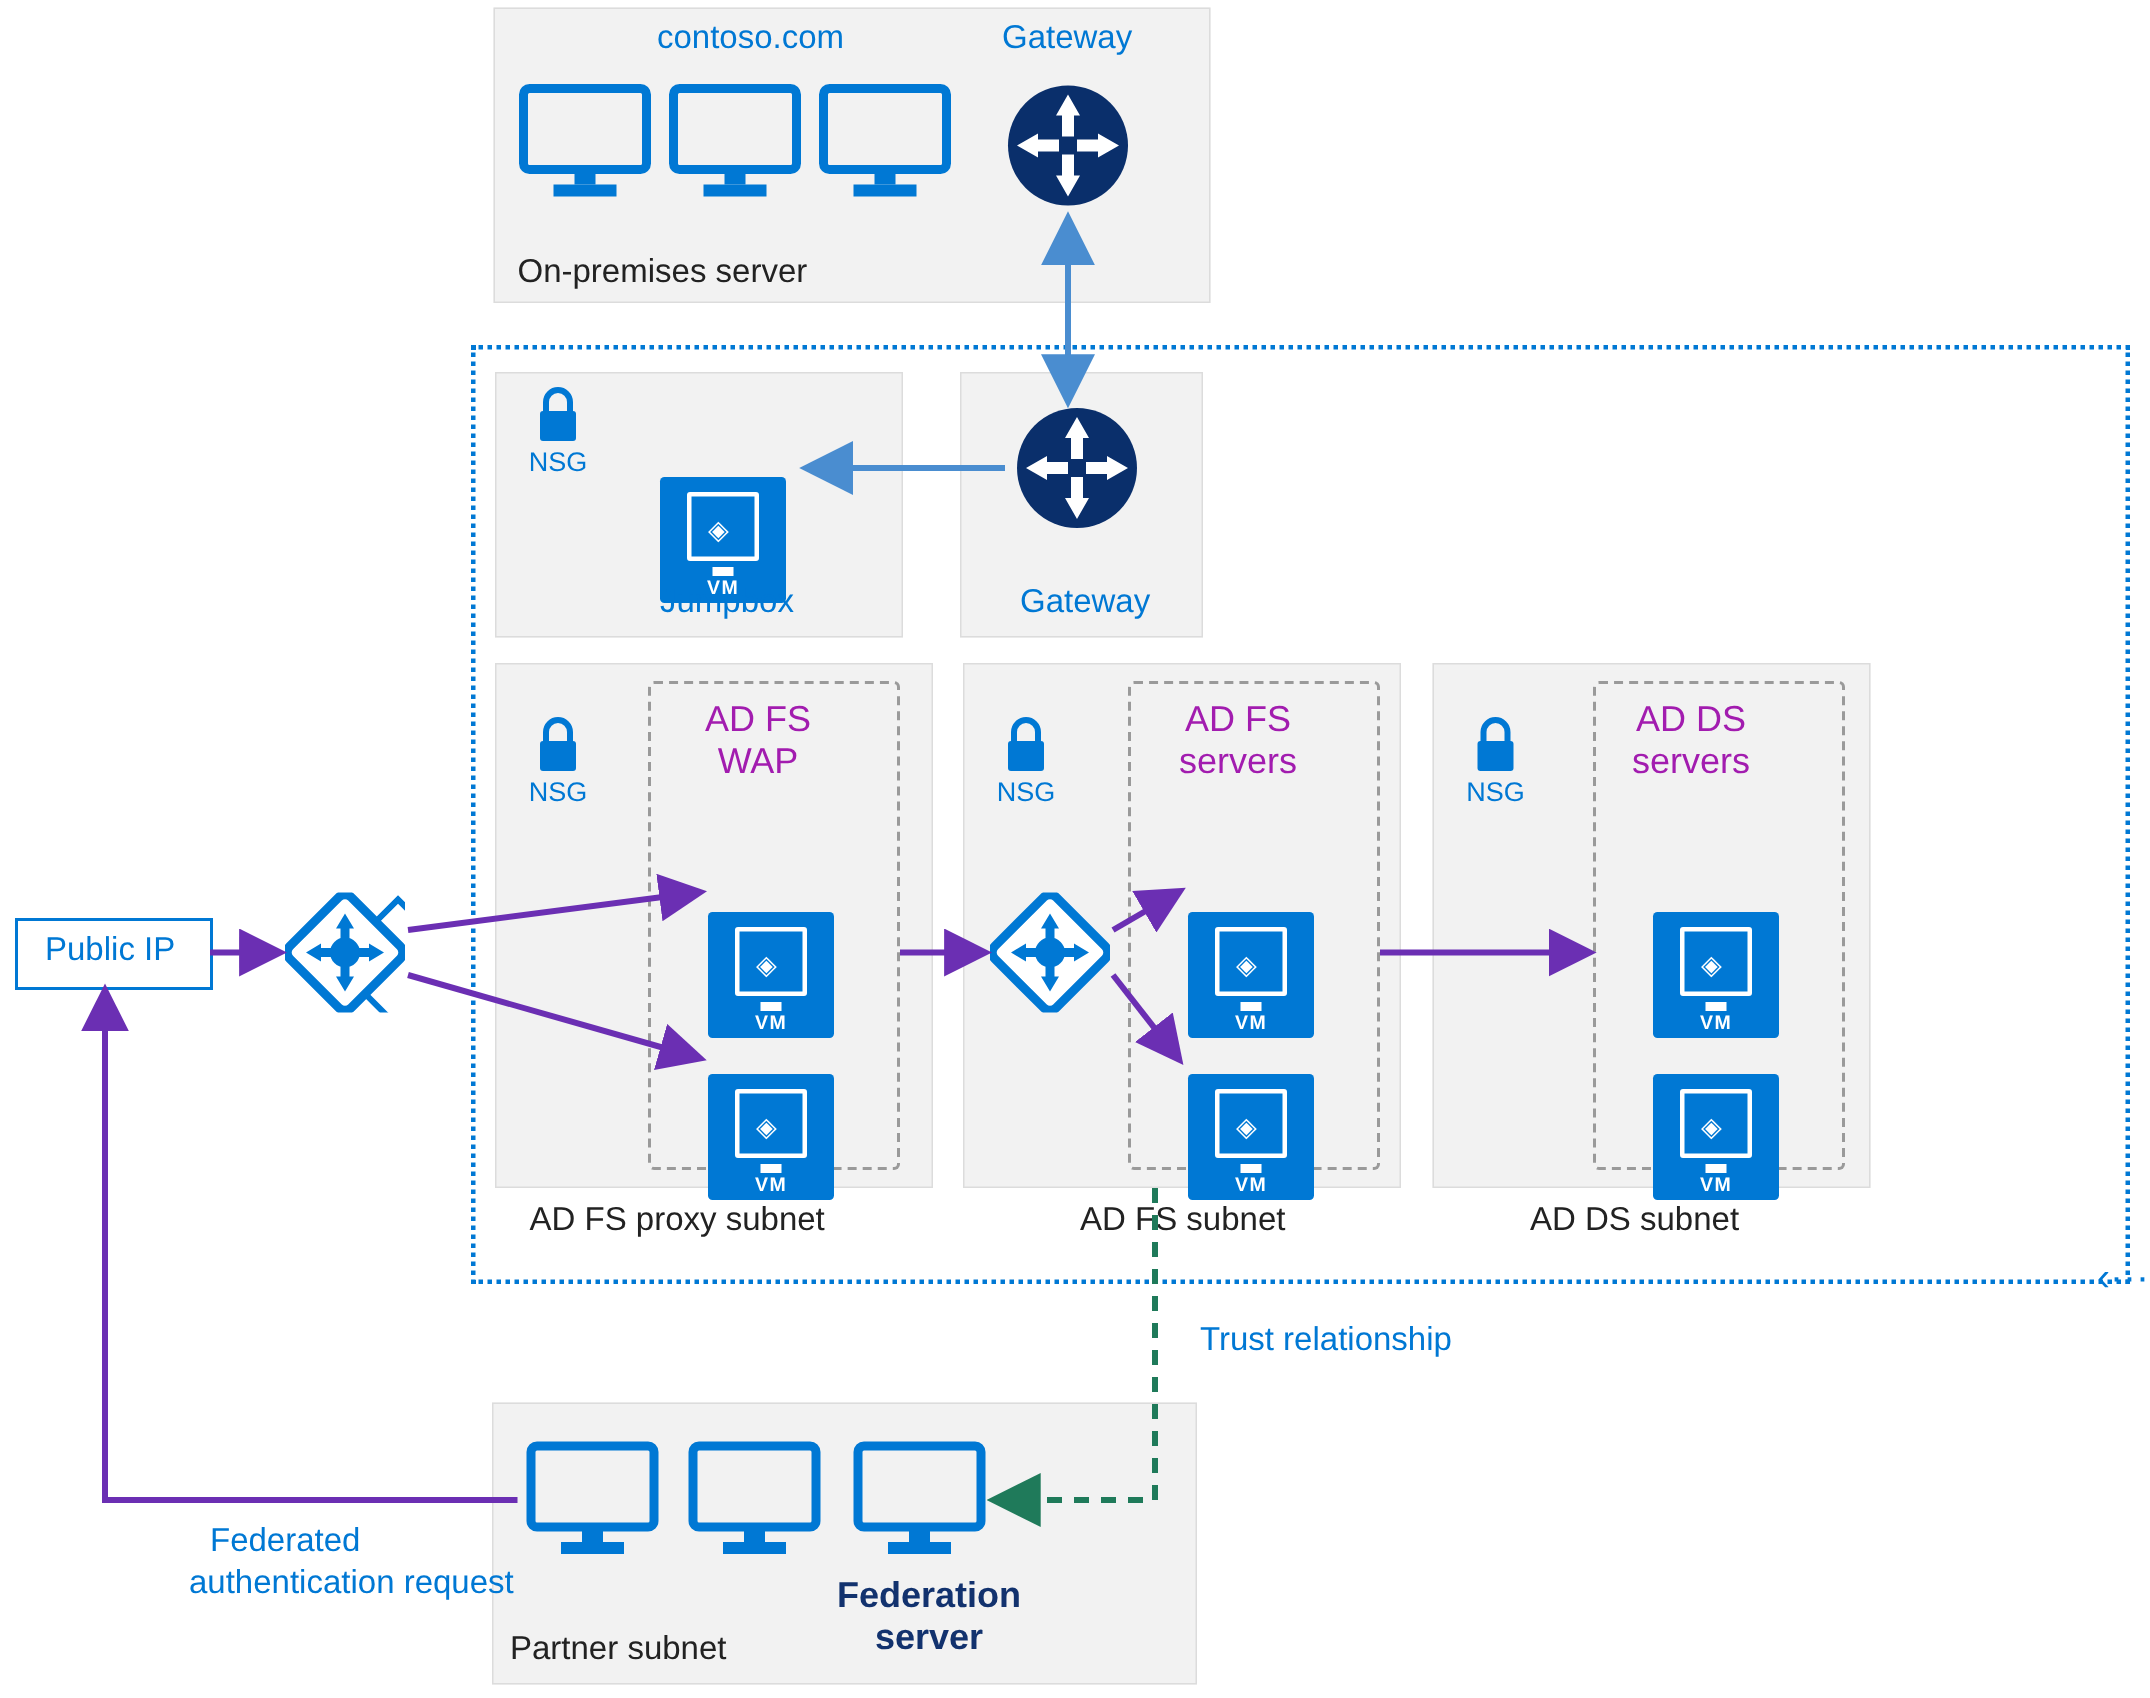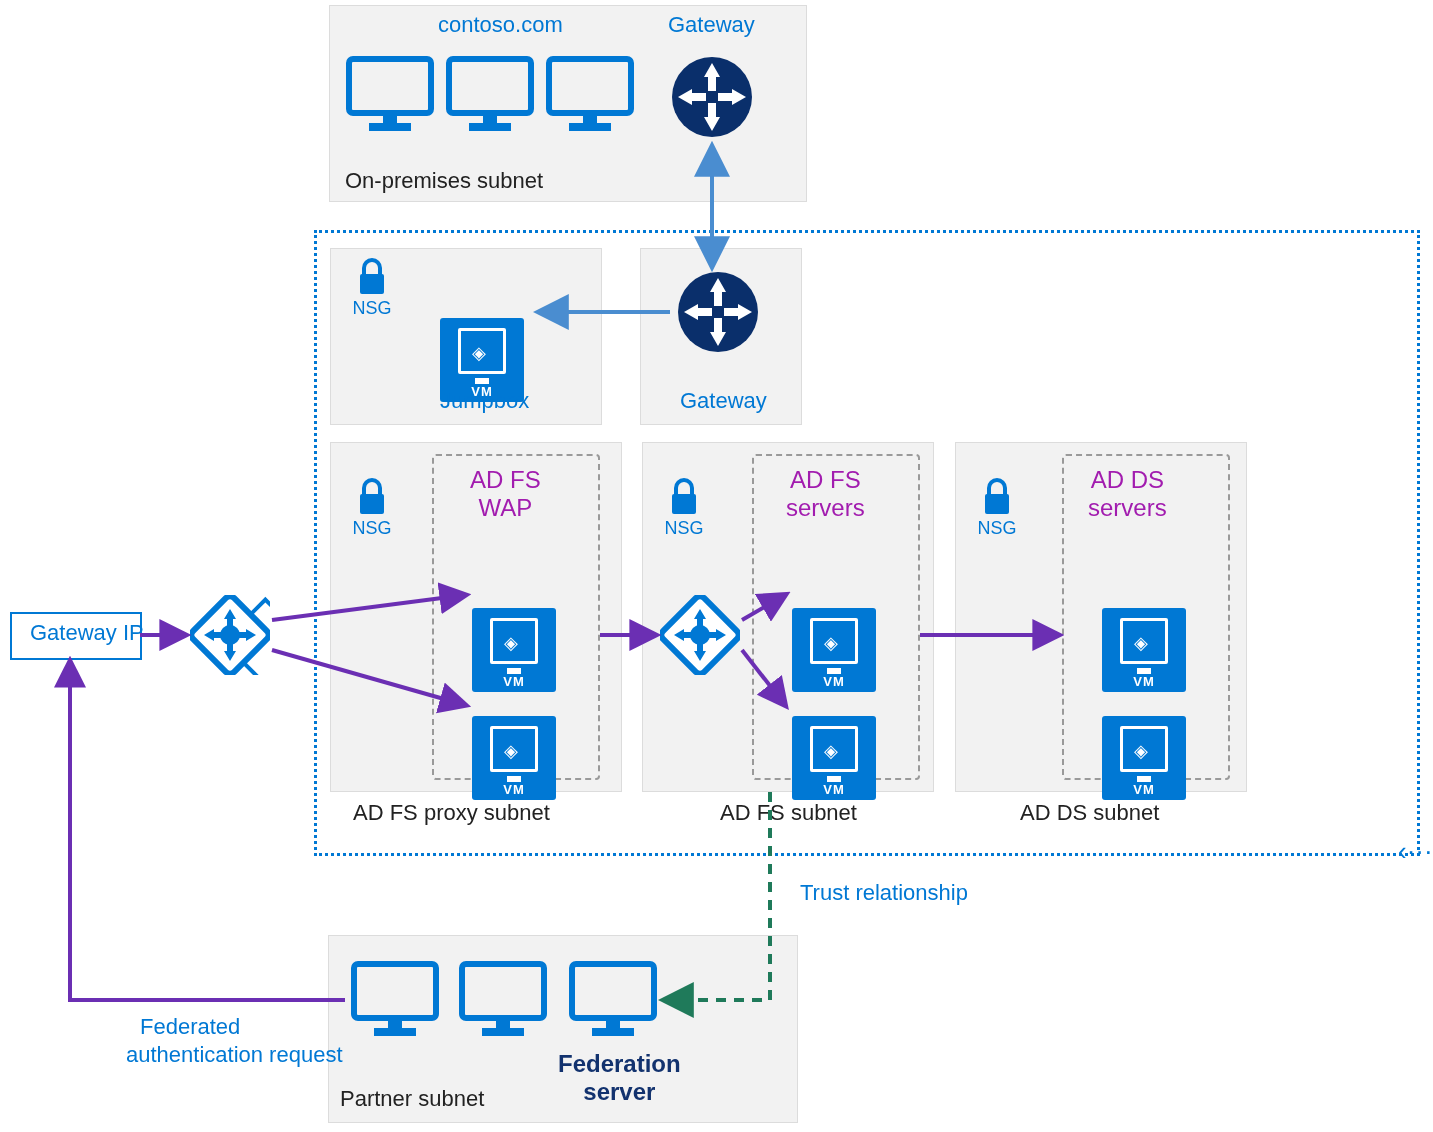--- a/index.html
+++ b/index.html
@@ -131,21 +131,21 @@
   }
 </style>
 </head>
 <body>
 
 <div class="canvas">
 
   <div class="box" style="left:329px; top:5px; width:476px; height:195px;"></div>
   <span class="label-blue" style="left:438px; top:12px;">contoso.com</span>
   <span class="label-blue" style="left:668px; top:12px;">Gateway</span>
-  <span class="label" style="left:345px; bottom:auto; top:168px;">On-premises subnet</span>
+  <span class="label" style="left:345px; bottom:auto; top:168px;">On-premises server</span>
 
   <div class="monitor" style="left:345px; top:55px;">
     <svg viewBox="0 0 90 78">
         <rect x="4" y="4" width="82" height="54" rx="4" fill="none" stroke="#0078d4" stroke-width="6"></rect>
         <rect x="38" y="58" width="14" height="10" fill="#0078d4"></rect>
         <rect x="24" y="68" width="42" height="8" fill="#0078d4"></rect>
       </svg>
   </div>
   <div class="monitor" style="left:445px; top:55px;">
     <svg viewBox="0 0 90 78">
@@ -269,21 +269,21 @@
   </div>
   <div class="vm" style="left:1102px; top:668px;">
     <div class="screen"></div>
       <div class="cube"></div>
       <div class="stand"></div>
       <div class="tag">VM</div>
   </div>
   <span class="label" style="left:1020px; top:800px;">AD DS subnet</span>
 
   <div class="box-white" style="left:10px; top:612px; width:128px; height:44px;"></div>
-  <span class="label-blue" style="left:30px; top:620px;">Gateway IP</span>
+  <span class="label-blue" style="left:30px; top:620px;">Public IP</span>
 
   <div class="lb" style="left:190px; top:595px;">
     <svg viewBox="0 0 80 80">
         <rect x="40" y="-10" width="60" height="60" transform="rotate(45 40 40)" fill="#fff" stroke="#0078d4" stroke-width="4"></rect>
         <g transform="rotate(45 40 40)">
           <rect x="11" y="11" width="58" height="58" fill="#fff" stroke="#0078d4" stroke-width="6" rx="6"></rect>
         </g>
       <circle cx="40" cy="40" r="10" fill="#0078d4"></circle>
       <path d="M40 14 L46 24 L43 24 L43 32 L37 32 L37 24 L34 24 Z" fill="#0078d4"></path>
       <path d="M40 66 L34 56 L37 56 L37 48 L43 48 L43 56 L46 56 Z" fill="#0078d4"></path>

